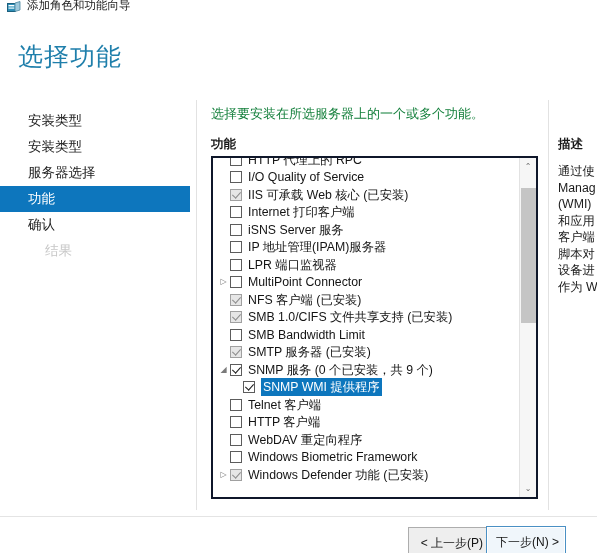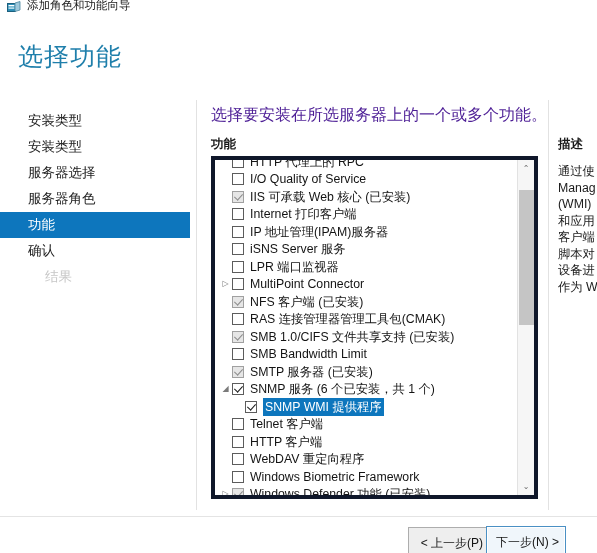--- a/index.html
+++ b/index.html
@@ -85,41 +85,41 @@
     width: 1px;
     height: 410px;
     background: #e2e2e2;
   }
 
   
   .instruction {
     position: absolute;
     left: 211px;
     top: 105px;
-    font-size: 16px;
-    color: #4c1d95;
+    font-size: 13px;
+    color: #15803d;
     white-space: nowrap;
   }
   .section-label {
     position: absolute;
     left: 211px;
     top: 136px;
     font-size: 12.5px;
     font-weight: bold;
     color: #1a1a1a;
   }
 
   
   .listbox {
     position: absolute;
     left: 211px;
     top: 156px;
     width: 327px;
     height: 343px;
-    border: 4px solid #0f172a;
+    border: 2px solid #0f172a;
     background: #ffffff;
     box-sizing: border-box;
     overflow: hidden;
   }
   .list-clip {
     position: absolute;
     left: 0;
     top: 0;
     right: 17px;
     bottom: 0;
@@ -299,21 +299,20 @@
   <span class="titlebar-text">添加角色和功能向导</span>
 </div>
 
 <div class="page-heading">选择功能</div>
 
 <div class="nav-divider"></div>
 <nav class="nav">
   <div class="nav-item">安装类型</div>
   <div class="nav-item">安装类型</div>
   <div class="nav-item">服务器选择</div>
-  <div class="nav-item">服务器角色</div>
   <div class="nav-item selected">功能</div>
   <div class="nav-item">确认</div>
   <div class="nav-item disabled">结果</div>
 </nav>
 
 <div class="instruction">选择要安装在所选服务器上的一个或多个功能。</div>
 <div class="section-label">功能</div>
 
 <div class="listbox">
   <div class="list-clip">
@@ -334,66 +333,61 @@
           <span class="feat-label">IIS 可承载 Web 核心 (已安装)</span>
         </div>
         <div class="feat-row">
           <span class="indent1"></span>
           <span class="cb"></span>
           <span class="feat-label">Internet 打印客户端</span>
         </div>
         <div class="feat-row">
           <span class="indent1"></span>
           <span class="cb"></span>
+          <span class="feat-label">iSNS Server 服务</span>
+        </div>
+        <div class="feat-row">
+          <span class="indent1"></span>
+          <span class="cb"></span>
           <span class="feat-label">IP 地址管理(IPAM)服务器</span>
-        </div>
-        <div class="feat-row">
-          <span class="indent1"></span>
-          <span class="cb"></span>
-          <span class="feat-label">iSNS Server 服务</span>
         </div>
         <div class="feat-row">
           <span class="indent1"></span>
           <span class="cb"></span>
           <span class="feat-label">LPR 端口监视器</span>
         </div>
         <div class="feat-row">
           <span class="twisty">▷</span>
           <span class="cb"></span>
           <span class="feat-label">MultiPoint Connector</span>
         </div>
         <div class="feat-row">
           <span class="indent1"></span>
           <span class="cb installed"></span>
           <span class="feat-label">NFS 客户端 (已安装)</span>
         </div>
         <div class="feat-row">
           <span class="indent1"></span>
-          <span class="cb"></span>
-          <span class="feat-label">RAS 连接管理器管理工具包(CMAK)</span>
-        </div>
-        <div class="feat-row">
-          <span class="indent1"></span>
           <span class="cb installed"></span>
           <span class="feat-label">SMB 1.0/CIFS 文件共享支持 (已安装)</span>
         </div>
         <div class="feat-row">
           <span class="indent1"></span>
           <span class="cb"></span>
           <span class="feat-label">SMB Bandwidth Limit</span>
         </div>
         <div class="feat-row">
           <span class="indent1"></span>
           <span class="cb installed"></span>
           <span class="feat-label">SMTP 服务器 (已安装)</span>
         </div>
         <div class="feat-row">
           <span class="twisty">◢</span>
           <span class="cb checked"></span>
-          <span class="feat-label">SNMP 服务 (6 个已安装，共 1 个)</span>
+          <span class="feat-label">SNMP 服务 (0 个已安装，共 9 个)</span>
         </div>
         <div class="feat-row selected">
           <span class="indent2"></span>
           <span class="cb checked"></span>
           <span class="feat-label">SNMP WMI 提供程序</span>
         </div>
         <div class="feat-row">
           <span class="indent1"></span>
           <span class="cb"></span>
           <span class="feat-label">Telnet 客户端</span>

